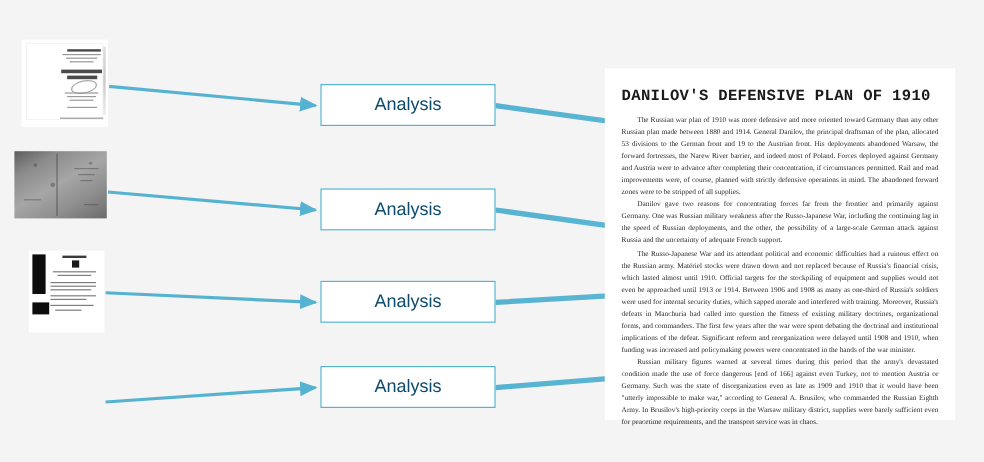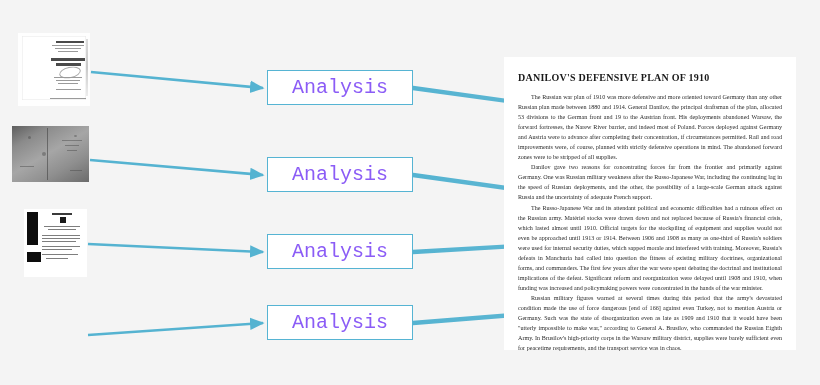--- a/index.html
+++ b/index.html
@@ -81,23 +81,23 @@
     width: 146px;
     height: 35px;
     background: #ffffff;
     border: 1.3px solid #56b4d3;
     box-sizing: border-box;
     display: flex;
     align-items: center;
     justify-content: center;
   }
   .abox span {
-    font-family: Liberation Mono, monospace;
-    font-size: 20px;
-    color: #8b5cf6;
+    font-family: Liberation Sans, sans-serif;
+    font-size: 15px;
+    color: #0c4a6e;
     line-height: 1;
   }
   .b1 { left: 267px; top: 70px; }
   .b2 { left: 267px; top: 157px; }
   .b3 { left: 267px; top: 234px; }
   .b4 { left: 267px; top: 305px; }
 
   
   #arrows {
     position: absolute;
@@ -109,23 +109,23 @@
   
   #docpanel {
     position: absolute;
     left: 504px;
     top: 57px;
     width: 292px;
     height: 293px;
     background: #ffffff;
   }
   #docpanel .doctitle {
-    font-family: Liberation Serif, serif;
+    font-family: Liberation Mono, monospace;
     font-weight: bold;
-    font-size: 10px;
+    font-size: 13px;
     letter-spacing: .25px;
     color: #1a1a1a;
     margin: 15px 0 0 14px;
   }
   #docpanel .docbody {
     margin: 9px 14px 0 14px;
   }
   #docpanel .docbody p {
     font-family: "Liberation Serif", serif;
     font-size: 6.1px;

